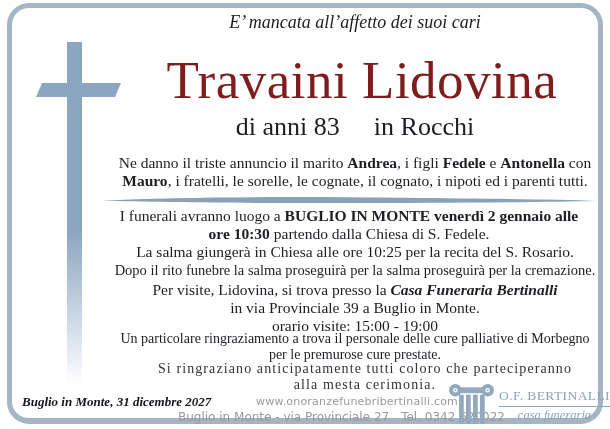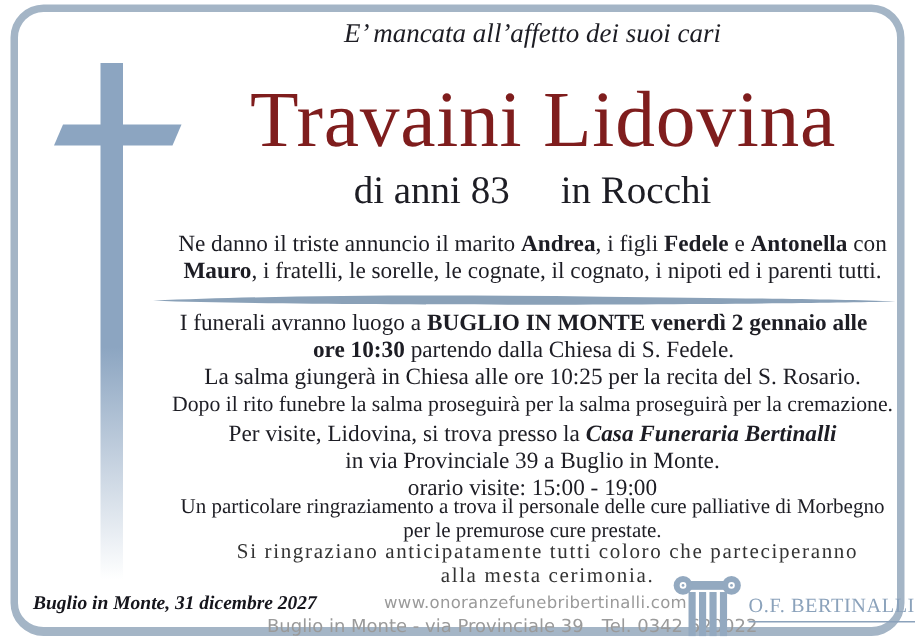--- a/index.html
+++ b/index.html
@@ -97,33 +97,34 @@
 
 <div class="txt thanks2">
   <div>Si ringraziano anticipatamente tutti coloro che parteciperanno</div>
   <div>alla mesta cerimonia.</div>
 </div>
 
 <div class="date">Buglio in Monte, 31 dicembre 2027</div>
 
 <div class="webbox">
   <div class="website">www.onoranzefunebribertinalli.com</div>
-  <div class="addressline"><span>Buglio in Monte - via Provinciale 39</span><span class="tel">Tel. 0342 620022</span></div>
+  <div class="addressline"><span>Buglio in Monte - via Provinciale 27</span><span class="tel">Tel. 0342 620022</span></div>
 </div>
 
 <div class="logo">
   <svg viewBox="0 0 64 60" aria-hidden="true">
     <rect x="10" y="8" width="44" height="8" fill="#93a9c0"></rect>
     <circle cx="10" cy="12" r="8.5" fill="#93a9c0"></circle>
     <circle cx="10" cy="12" r="3" fill="#ffffff"></circle>
     <circle cx="10" cy="12" r="1.3" fill="#93a9c0"></circle>
     <circle cx="54" cy="12" r="8.5" fill="#93a9c0"></circle>
     <circle cx="54" cy="12" r="3" fill="#ffffff"></circle>
     <circle cx="54" cy="12" r="1.3" fill="#93a9c0"></circle>
     <rect x="15" y="18" width="6.5" height="40" fill="#93a9c0"></rect>
     <rect x="24.5" y="18" width="6.5" height="40" fill="#93a9c0"></rect>
     <rect x="34" y="18" width="6.5" height="40" fill="#93a9c0"></rect>
     <rect x="43.5" y="18" width="6.5" height="40" fill="#93a9c0"></rect>
   </svg>
   <div class="logo-text">
     <div class="logo-name">O.F. BERTINALLI</div>
+    <div class="logo-sub">casa funeraria</div>
   </div>
 </div>
 
 </body></html>

